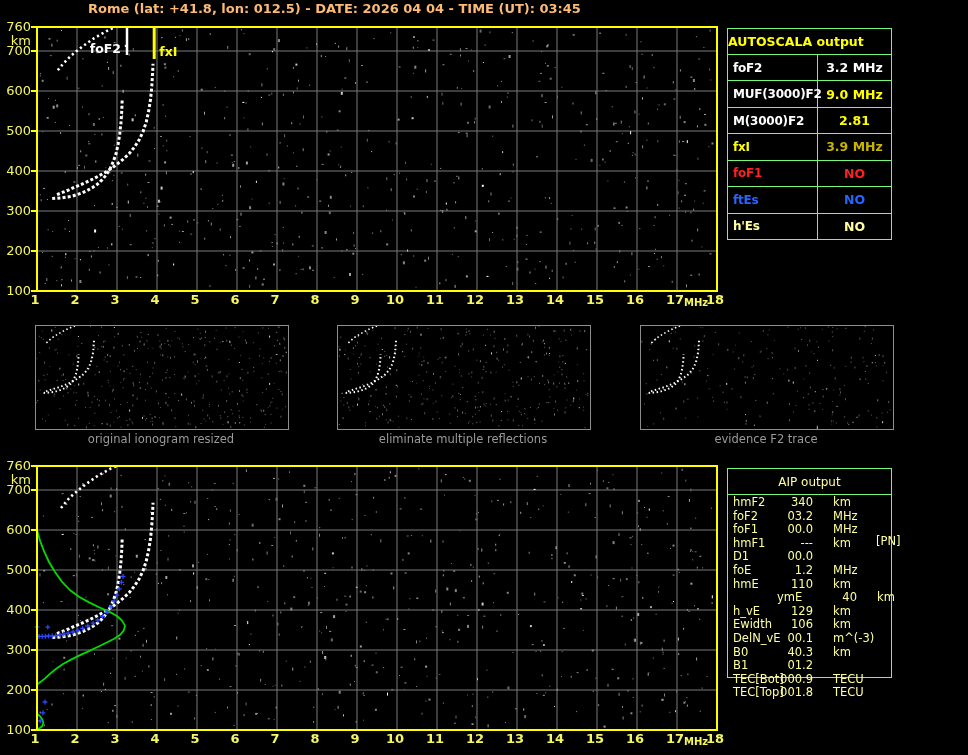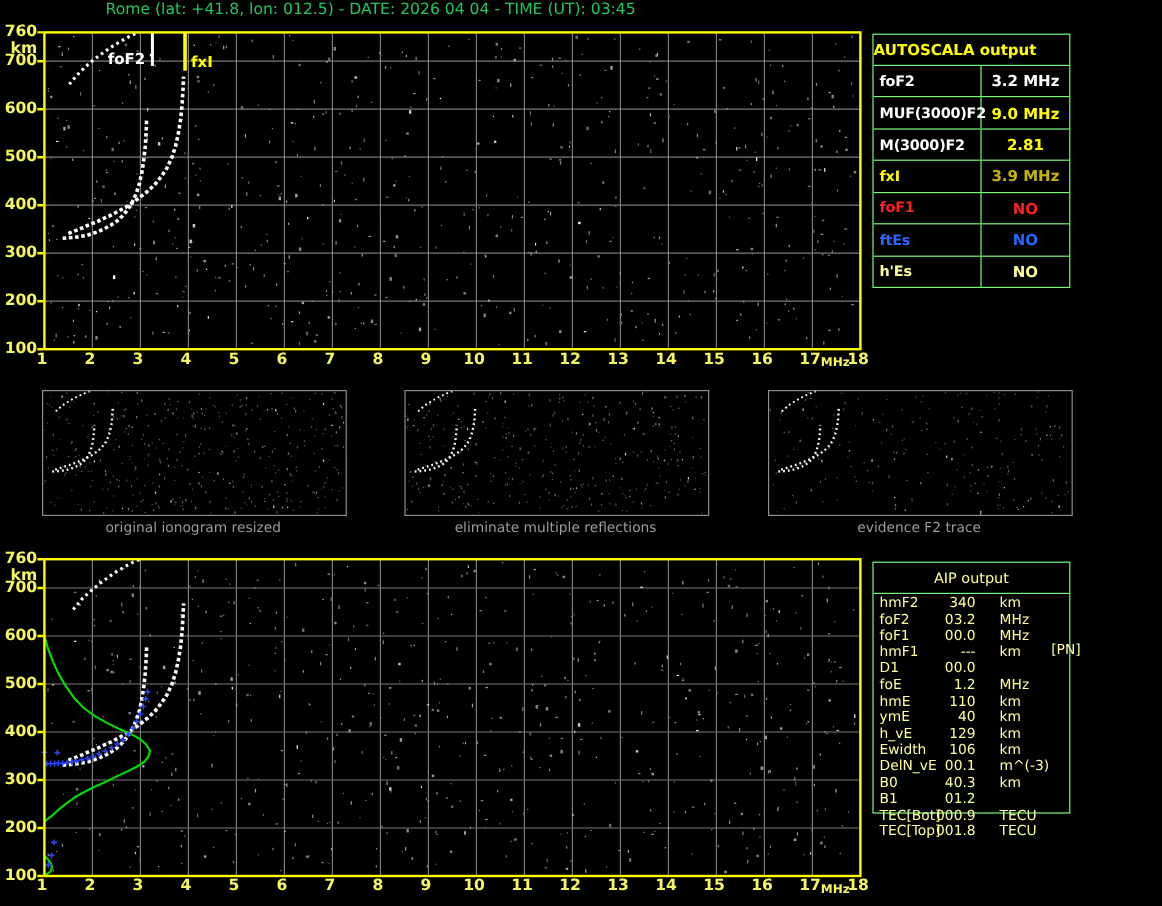--- a/index.html
+++ b/index.html
@@ -1,20 +1,20 @@
 <!DOCTYPE html>
 <html><head>
 <meta charset="utf-8">
 <style>
   html,body{margin:0;padding:0;background:#000;}
   body{width:968px;height:755px;position:relative;overflow:hidden;
        font-family:"DejaVu Sans",sans-serif;}
   .abs{position:absolute;}
-  .title{left:88px;top:1px;color:#22c55e;font-weight:normal;font-size:13px;white-space:pre;}
-  .ylab{color:#F6F660;font-weight:bold;font-size:13px;width:30px;text-align:right;line-height:14px;}
+  .title{left:88px;top:1px;color:#fdba74;font-weight:bold;font-size:13px;white-space:pre;}
+  .ylab{color:#F6F660;font-weight:normal;font-size:13px;width:30px;text-align:right;line-height:14px;}
   .xlab{color:#F6F660;font-weight:bold;font-size:13px;width:32px;text-align:center;line-height:14px;}
   .xunit{color:#F6F660;font-weight:bold;font-size:10px;}
   .caption{color:#9a9a9a;font-size:11.5px;text-align:center;width:252px;}
   .thumb{background:#000;border:1px solid #8d8d8d;}
   .as-table{left:727px;top:28px;width:163px;height:210px;border:1px solid #78F878;
             display:flex;flex-direction:column;background:#000;}
   .as-header{height:25px;line-height:26px;text-align:left;color:#FFFF00;font-weight:bold;
              font-size:12.5px;border-bottom:1px solid #78F878;}
   .as-row{flex:1;display:flex;border-bottom:1px solid #78F878;}
   .as-row:last-child{border-bottom:none;}
@@ -2454,21 +2454,21 @@
 <div class="abs aip-table">
   <div class="aip-header">AIP output</div>
   <div id="aip-rows" style="position:absolute;left:0;top:26px;right:0;">
       <div class="aip-row" style="top: 0px;"><span class="aip-l">hmF2</span><span class="aip-v">340</span><span class="aip-u">km</span></div>
       <div class="aip-row" style="top: 13.6px;"><span class="aip-l">foF2</span><span class="aip-v">03.2</span><span class="aip-u">MHz</span></div>
       <div class="aip-row" style="top: 27.2px;"><span class="aip-l">foF1</span><span class="aip-v">00.0</span><span class="aip-u">MHz</span><span class="aip-n">[PN]</span></div>
       <div class="aip-row" style="top: 40.8px;"><span class="aip-l">hmF1</span><span class="aip-v">---</span><span class="aip-u">km</span></div>
       <div class="aip-row" style="top: 54.4px;"><span class="aip-l">D1</span><span class="aip-v">00.0</span></div>
       <div class="aip-row" style="top: 68px;"><span class="aip-l">foE</span><span class="aip-v">1.2</span><span class="aip-u">MHz</span></div>
       <div class="aip-row" style="top: 81.6px;"><span class="aip-l">hmE</span><span class="aip-v">110</span><span class="aip-u">km</span></div>
-      <div class="aip-row" style="top: 95.2px;"><span class="aip-l">ymE</span><span class="aip-v">40</span><span class="aip-u">km</span></div>
+      <div class="aip-row" style="top: 95.2px; margin-left: 44px;"><span class="aip-l">ymE</span><span class="aip-v">40</span><span class="aip-u">km</span></div>
       <div class="aip-row" style="top: 108.8px;"><span class="aip-l">h_vE</span><span class="aip-v">129</span><span class="aip-u">km</span></div>
       <div class="aip-row" style="top: 122.4px;"><span class="aip-l">Ewidth</span><span class="aip-v">106</span><span class="aip-u">km</span></div>
       <div class="aip-row" style="top: 136px;"><span class="aip-l">DelN_vE</span><span class="aip-v">00.1</span><span class="aip-u">m^(-3)</span></div>
       <div class="aip-row" style="top: 149.6px;"><span class="aip-l">B0</span><span class="aip-v">40.3</span><span class="aip-u">km</span></div>
       <div class="aip-row" style="top: 163.2px;"><span class="aip-l">B1</span><span class="aip-v">01.2</span></div>
       <div class="aip-row" style="top: 176.8px;"><span class="aip-l">TEC[Bot]</span><span class="aip-v">000.9</span><span class="aip-u">TECU</span></div>
       <div class="aip-row" style="top: 190.4px;"><span class="aip-l">TEC[Top]</span><span class="aip-v">001.8</span><span class="aip-u">TECU</span></div>
     </div>
 </div>
 

